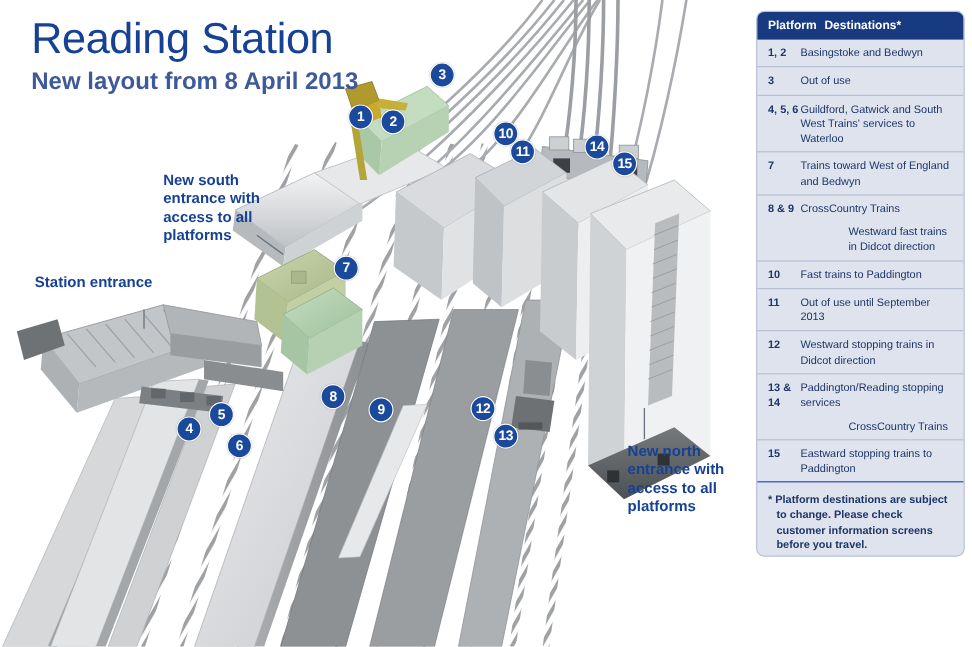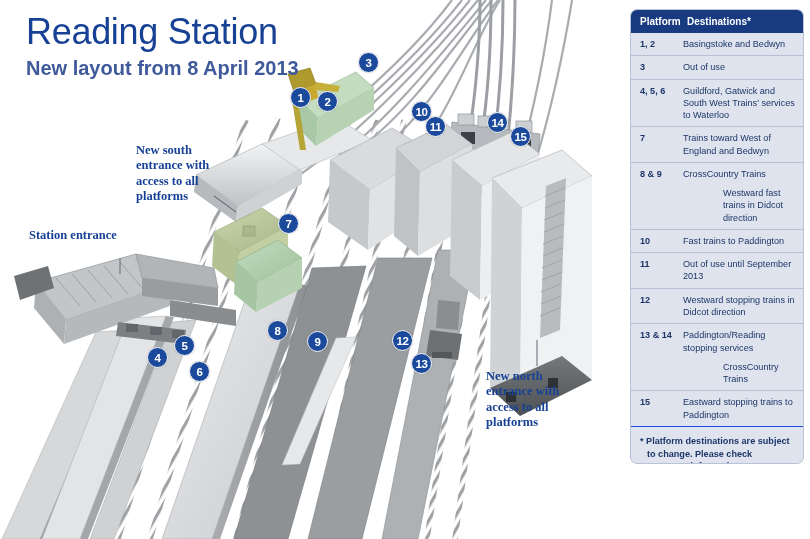--- a/index.html
+++ b/index.html
@@ -37,25 +37,24 @@
   #map-svg { position: absolute; left: 0; top: 0; }
 
   
   .callout {
     position: absolute;
     color: #164194;
     font-weight: bold;
     font-size: 12.5px;
     line-height: 1.22;
     white-space: pre-line;
-    font-family: Liberation Serif, serif;
   }
   #callout-south { left: 136px; top: 143px; width: 96px; }
   #callout-entrance { left: 29px; top: 228px; width: 150px; }
-  #callout-north { left: 486px; top: 369px; width: 96px; }
+  #callout-north { left: 523px; top: 369px; width: 96px; }
 
   
   .marker {
     position: absolute;
     width: 21px; height: 21px;
     border-radius: 50%;
     background: #1b4a9c;
     border: 1.6px solid #ffffff;
     color: #ffffff;
     font-size: 11.5px;
@@ -91,21 +90,21 @@
   .legend-row {
     display: flex;
     border-top: 1px solid #b6bfd4;
     padding: 5px 6px 5px 0;
     font-size: 9.1px;
     color: #1d3667;
     line-height: 1.35;
   }
   .legend-row:first-child { border-top: none; }
   .legend-row .plat {
-    width: 52px;
+    width: 36px;
     padding-left: 9px;
     font-weight: bold;
     flex-shrink: 0;
   }
   .legend-row .dest { flex: 1; }
   .legend-row .dest .dest-line { display: block; }
   .legend-row .dest .dest-line.spaced { margin-top: 7px; margin-left: 40px; }
   #legend-note {
     border-top: 1px solid #1d4ed8;
     margin-top: 0;

